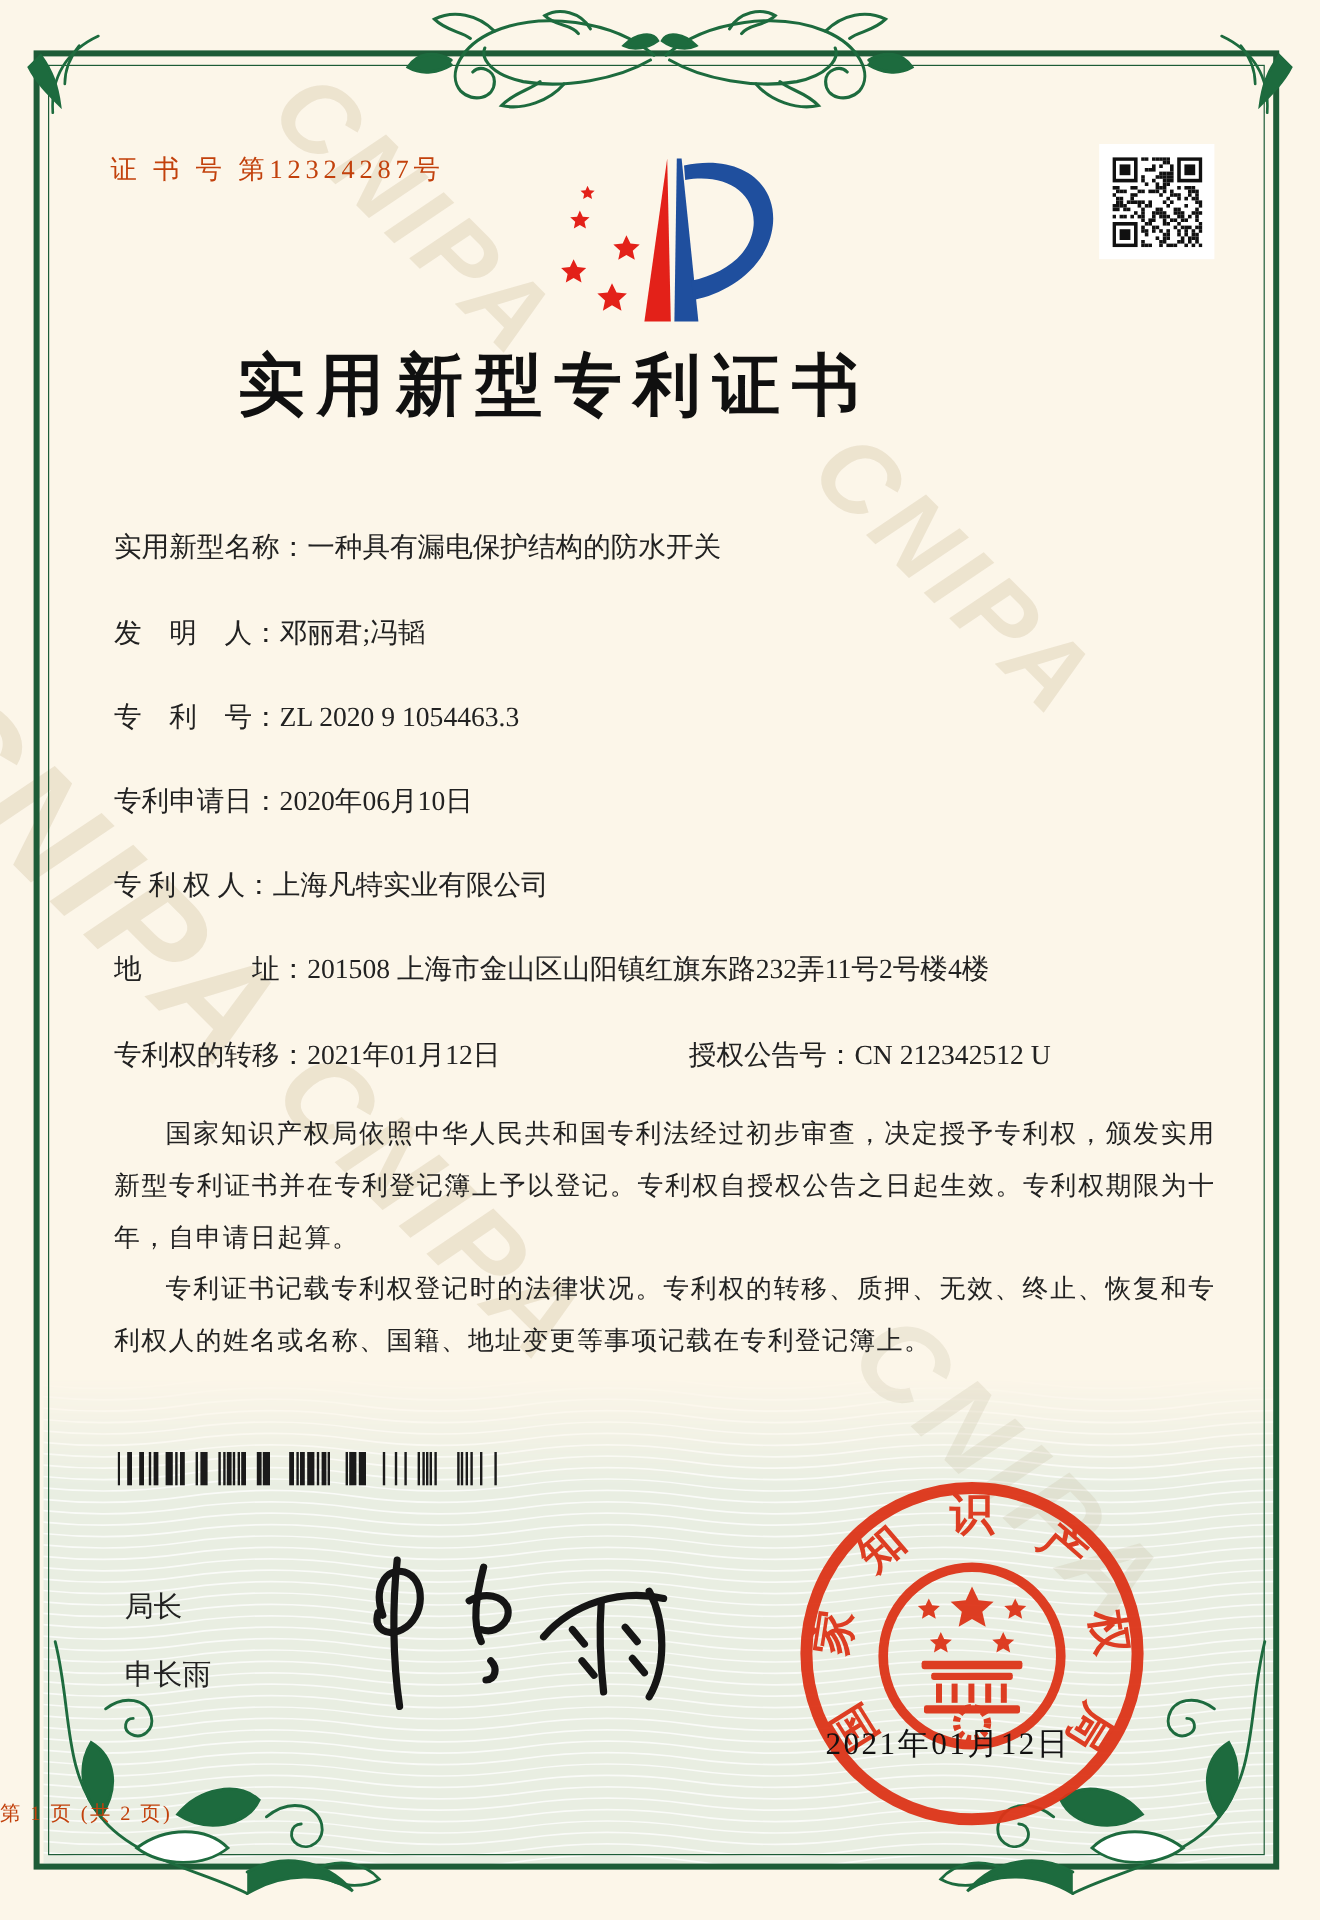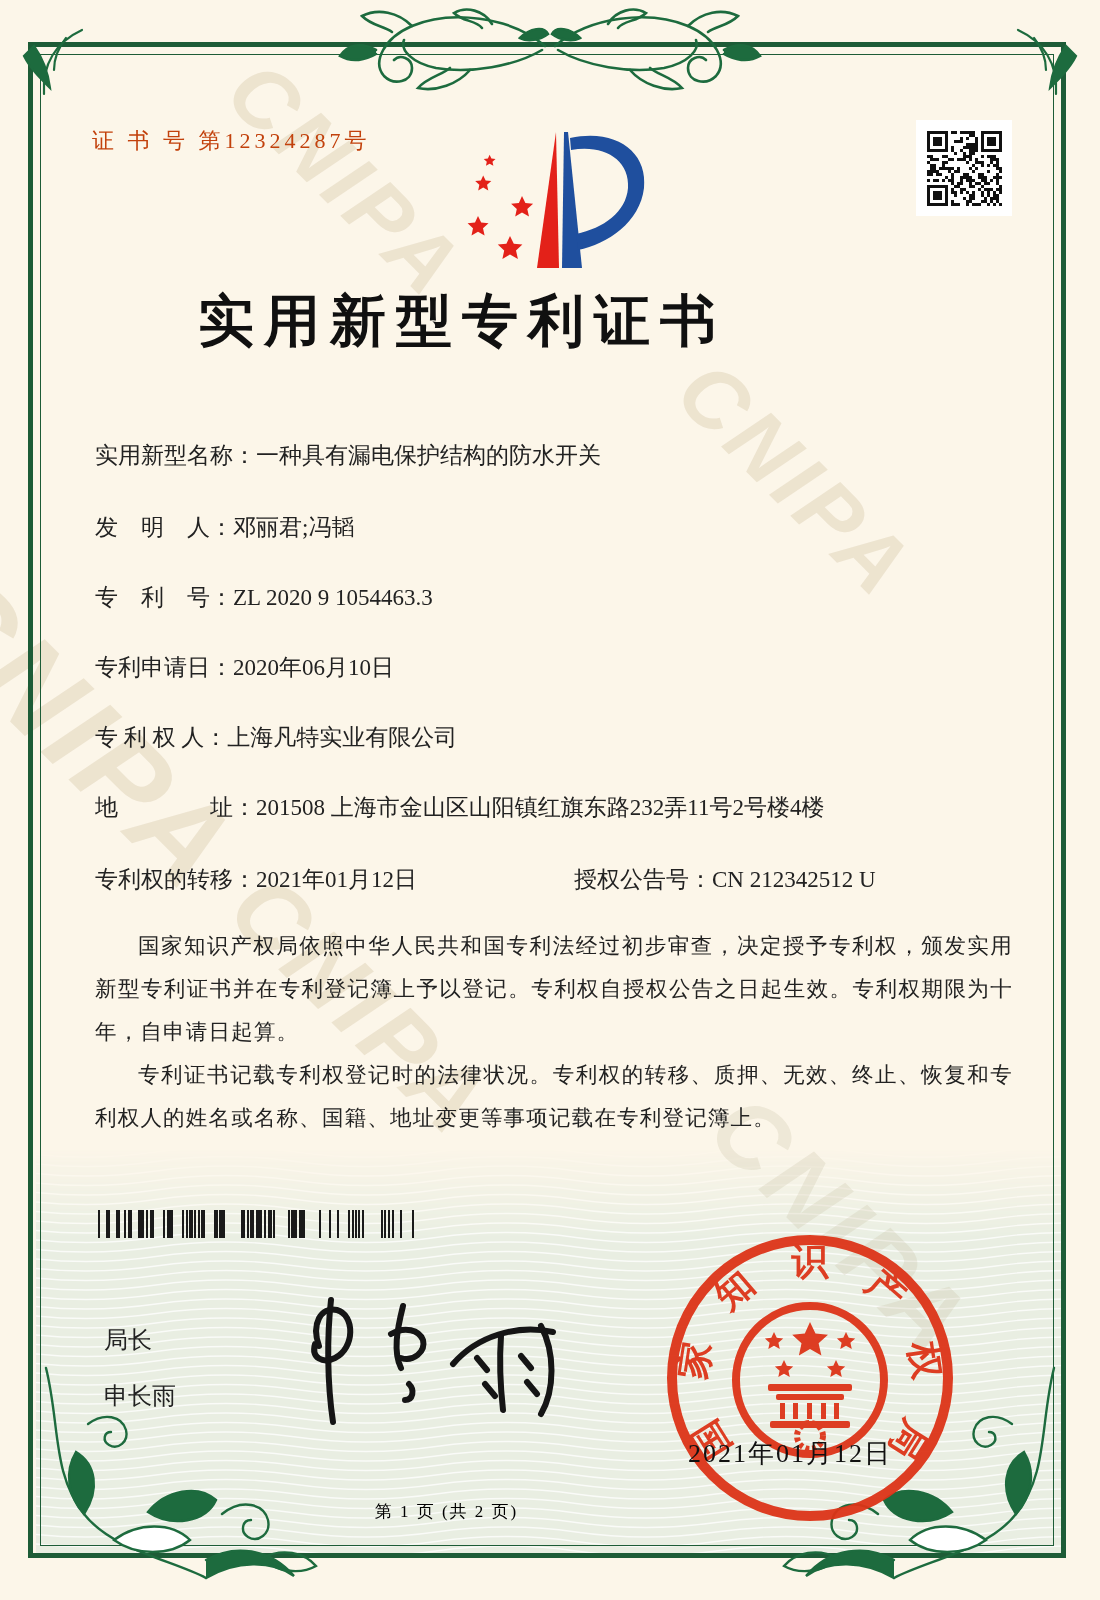--- a/index.html
+++ b/index.html
@@ -48,22 +48,22 @@
   .barcode{position:absolute;left:98px;top:1210px;z-index:4;}
 
   .officer{position:absolute;left:104px;top:1312px;z-index:4;font-size:24px;color:#222;line-height:56px;}
   .sig{position:absolute;left:285px;top:1272px;z-index:5;}
 
   .seal{position:absolute;left:660px;top:1228px;width:300px;height:300px;z-index:5;opacity:0.95;}
   .sealchar{font-size:37px;font-weight:bold;fill:#dd3418;font-family:"Liberation Serif","DejaVu Serif",serif;}
   .sealdate{position:absolute;left:688px;top:1436px;width:240px;font-size:26px;letter-spacing:2px;
             color:#111;z-index:6;white-space:nowrap;}
 
-  .footer{position:absolute;left:0;top:1500px;width:893px;text-align:center;font-size:17px;
-          letter-spacing:2px;color:#000000;z-index:4;}
+  .footer{position:absolute;left:0;top:1500px;width:893px;text-align:left;font-size:17px;
+          letter-spacing:2px;color:#c2410c;z-index:4;}
 </style>
 </head>
 <body>
 
 <div class="cert">
 
   <div class="guilloche">
     <svg id="waves" viewBox="0 0 1028 408" preserveAspectRatio="none">
         <path d="M-20,4 q 70,10 140,0 t 140,0 t 140,0 t 140,0 t 140,0 t 140,0 t 140,0 t 140,0 t 140,0" stroke="#ffffff" stroke-width="1.4" fill="none" opacity="0.75"></path>
         <path d="M-20,13.5 q 70,10 140,0 t 140,0 t 140,0 t 140,0 t 140,0 t 140,0 t 140,0 t 140,0 t 140,0" stroke="#ffffff" stroke-width="1.4" fill="none" opacity="0.75"></path>

